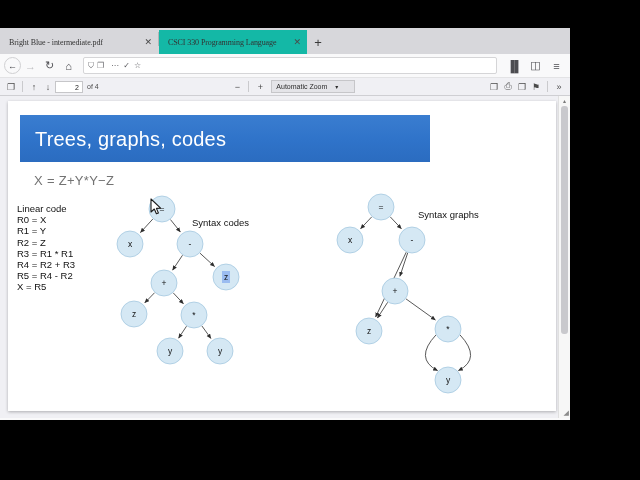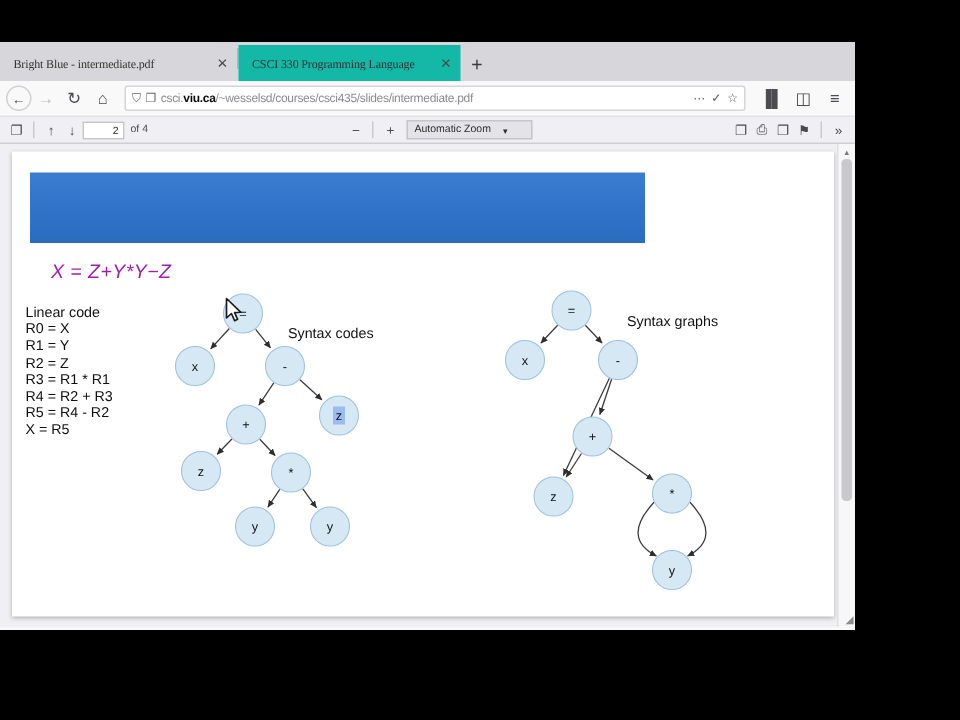--- a/index.html
+++ b/index.html
@@ -56,21 +56,21 @@
             box-shadow:0 1px 3px rgba(0,0,0,.28);}
   .scrollbar{position:absolute;right:0;top:0;width:11px;height:322px;background:#f7f7f7;border-left:1px solid #e0e0e0;}
   .sbarrow{width:11px;height:9px;display:flex;align-items:center;justify-content:center;font-size:6px;color:#7a7a7a;}
   .sbthumb{position:absolute;left:2px;top:10px;width:7px;height:228px;background:#c9c9cd;border-radius:3px;}
   .resizegrip{position:absolute;right:1px;bottom:1px;font-size:7px;color:#8c8c8c;}
 
   
   .titlebar{position:absolute;left:12px;top:14px;width:410px;height:47px;
             background:linear-gradient(180deg,#3a7dd0 0%,#2f73c9 55%,#2b6cc0 100%);}
   .titletext{position:absolute;left:27px;top:27px;font-size:20px;color:#fff;letter-spacing:.2px;}
-  .expr{position:absolute;left:26px;top:72px;font-size:13px;color:#a21caf;letter-spacing:.3px;font-style:italic;}
+  .expr{position:absolute;left:26px;top:72px;font-size:13px;color:#737373;letter-spacing:.3px;}
   .linear{position:absolute;left:9px;top:102px;font-size:9.5px;color:#111;line-height:11.2px;white-space:pre;}
   .caption{position:absolute;font-size:9.5px;color:#111;}
 
   svg.graph{position:absolute;left:0;top:0;width:548px;height:310px;overflow:visible;}
   .node circle{fill:#d5e8f4;stroke:#9cc3dc;stroke-width:.7;}
   .node text{font-family:"Liberation Sans",sans-serif;font-size:8.5px;fill:#111;
              text-anchor:middle;dominant-baseline:central;}
   .edge{stroke:#3a3a3a;stroke-width:.85;fill:none;}
   .selhl{fill:#9bbcf0;}
   .selhl-text{fill:#111;}
@@ -101,21 +101,20 @@
 
     <div class="navbar">
       <div class="navbtn circled">←</div>
       <div class="navbtn disabled">→</div>
       <div class="navbtn">↻</div>
       <div class="navbtn">⌂</div>
 
       <div class="urlbar">
         <span class="urlicon">⛉</span>
         <span class="urlicon">❐</span>
-        <span class="urltext"><span>csci.</span><b>viu.ca</b><span>/~wesselsd/courses/csci435/slides/intermediate.pdf</span></span>
         <span class="urlbtn">···</span>
         <span class="urlbtn">✓</span>
         <span class="urlbtn">☆</span>
       </div>
 
       <div class="navright">
         <div class="navbtn">▐▌</div>
         <div class="navbtn">◫</div>
         <div class="navbtn">≡</div>
       </div>
@@ -143,20 +142,21 @@
       <div class="pdfico">⚑</div>
       <div class="pdfsep"></div>
       <div class="pdfico">»</div>
     </div>
 
     <div class="viewer">
 
       <div class="pagewrap">
 
         <div class="titlebar"></div>
+        <div class="titletext">Trees, graphs, codes</div>
         <div class="expr">X = Z+Y*Y−Z</div>
         <div class="linear">Linear code
 R0 = X
 R1 = Y
 R2 = Z
 R3 = R1 * R1
 R4 = R2 + R3
 R5 = R4 - R2
 X = R5</div>
 

